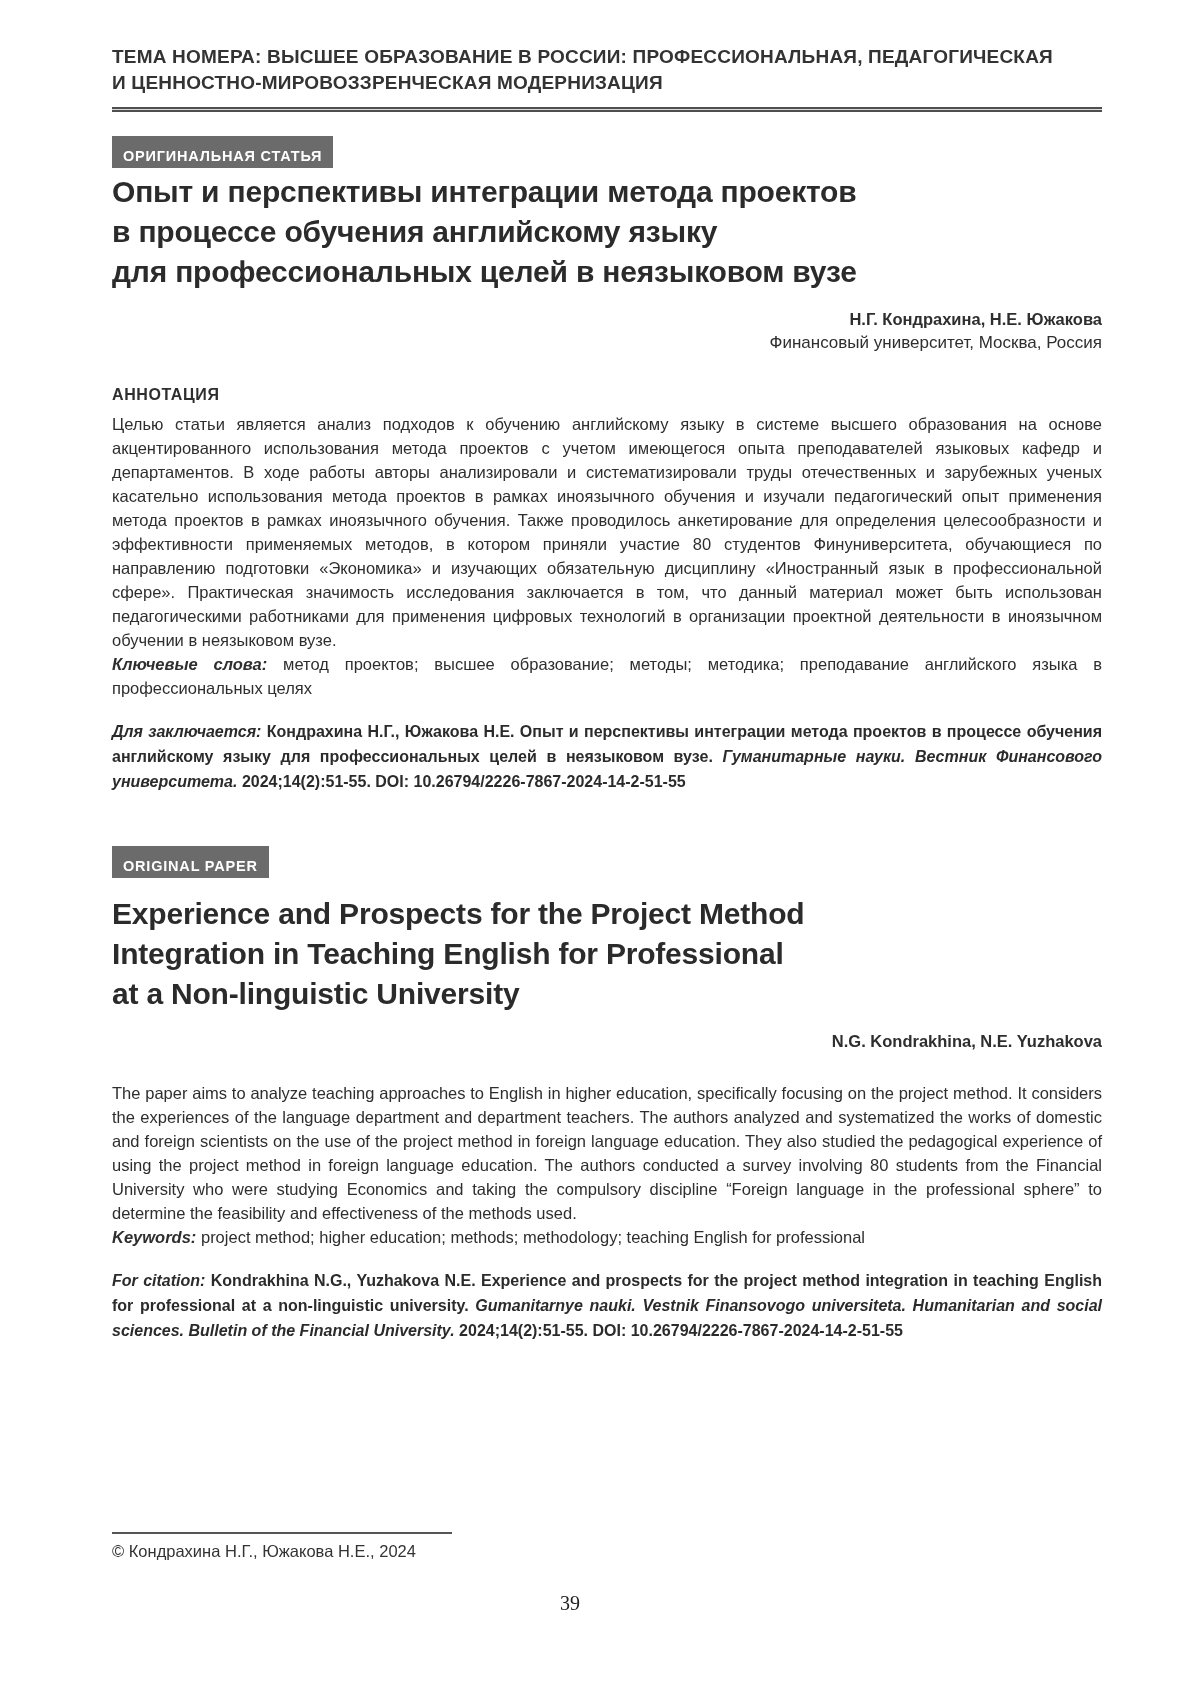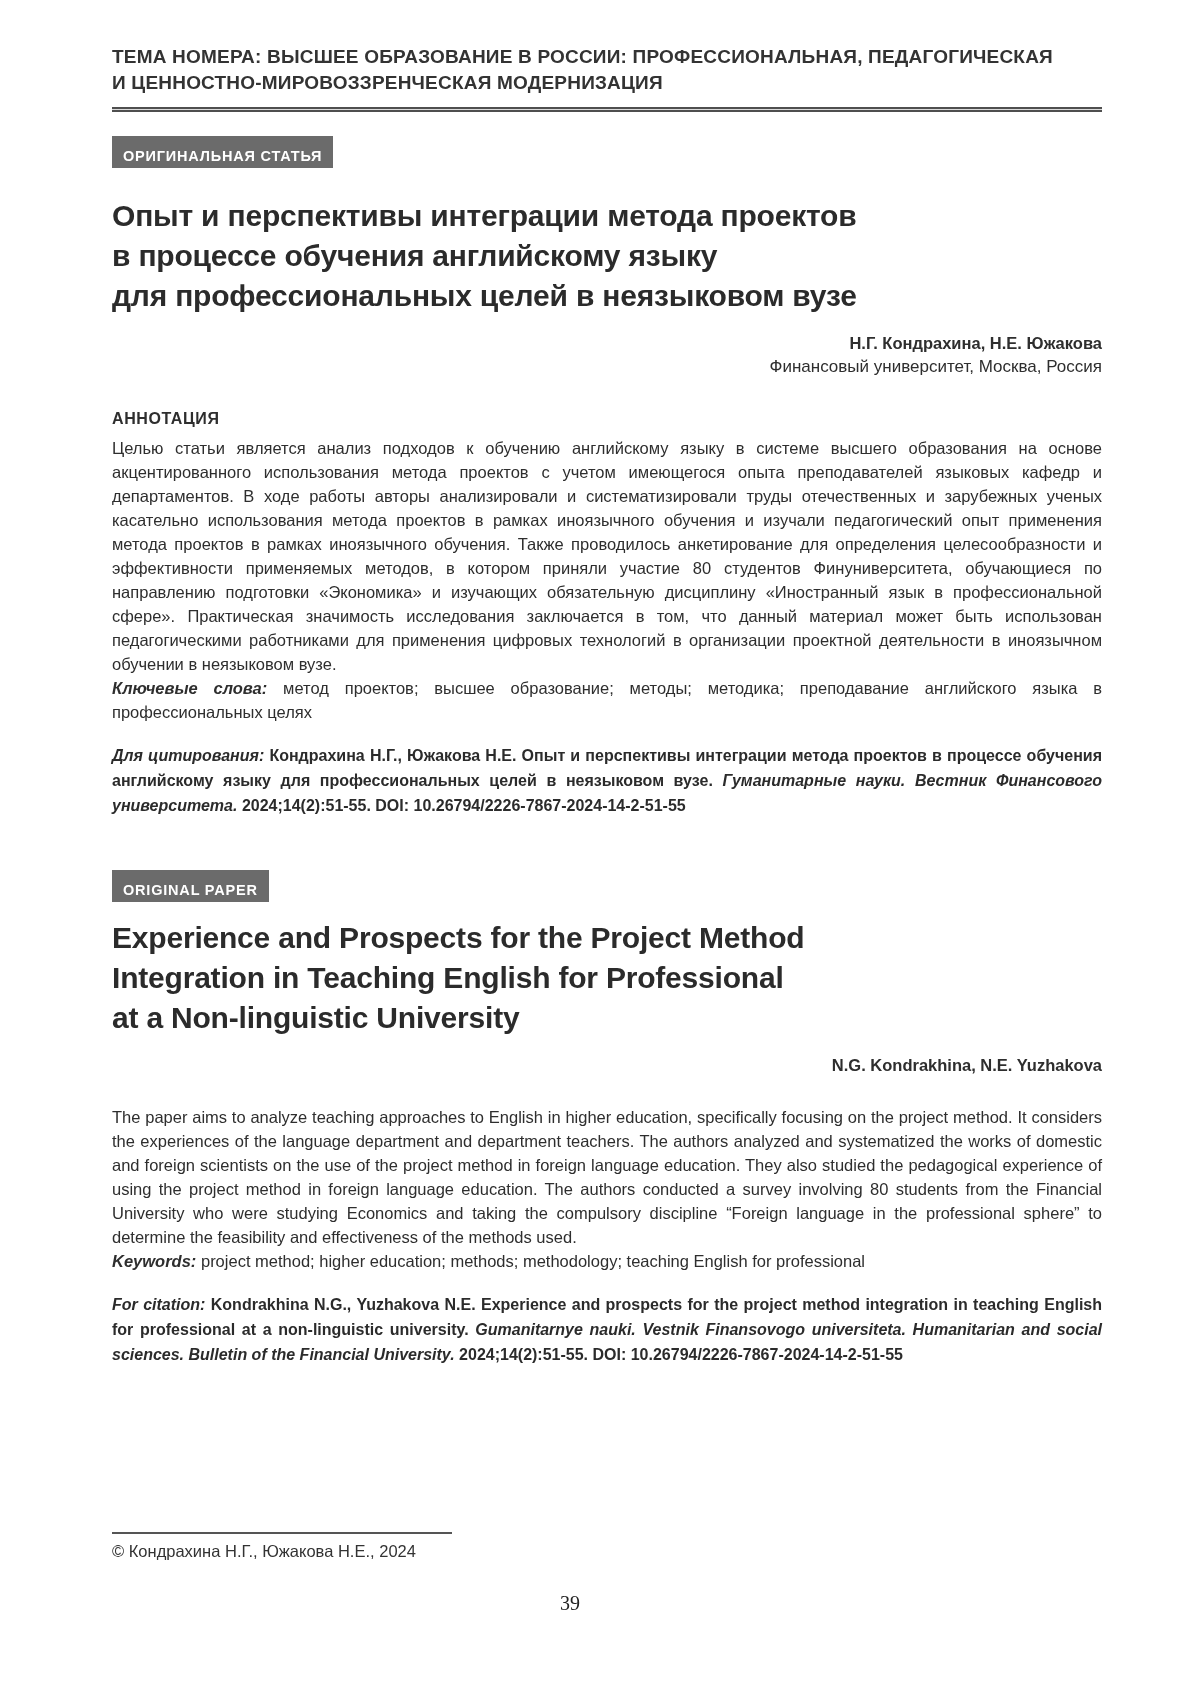--- a/index.html
+++ b/index.html
@@ -17,21 +17,21 @@
     margin-top:11px; height:1px; background:#dcdcdc;
     border-top:2px solid #4f4f4f; border-bottom:2px solid #4f4f4f;
   }
   .badge {
     display:inline-block; background:#6b6b6b; color:#ffffff; font-weight:700;
     font-size:14.5px; letter-spacing:0.8px; padding:12px 11px 4px; margin-top:24px;
   }
   .badge-en { margin-top:52px; }
   .meta { margin-top:18px; font-size:15.5px; line-height:22px; color:#333; }
   .article-title {
-    margin-top:28px; font-size:30px; line-height:40px; font-weight:700;
+    margin-top:4px; font-size:30px; line-height:40px; font-weight:700;
     color:#2b2b2b; letter-spacing:-0.2px; white-space:pre-line;
   }
   .title-en { margin-top:16px; }
   .authors { margin-top:16px; text-align:right; font-weight:700; font-size:16.5px; line-height:23px; }
   .affiliation { text-align:right; font-size:17px; line-height:23px; }
   .abstract-heading { margin-top:32px; text-align:left; font-weight:700; font-size:16px; letter-spacing:0.6px; }
   .abstract { margin-top:8px; font-size:16.5px; line-height:24px; text-align:justify; color:#2e2e2e; }
   .abstract-en { margin-top:28px; }
   .kw-label { font-weight:700; font-style:italic; }
   .citation {
@@ -71,21 +71,21 @@
 
     <div class="abstract-heading">АННОТАЦИЯ</div>
 
     <div class="abstract">
       <span>Целью статьи является анализ подходов к обучению английскому языку в системе высшего образования на основе акцентированного использования метода проектов с учетом имеющегося опыта преподавателей языковых кафедр и департаментов. В ходе работы авторы анализировали и систематизировали труды отечественных и зарубежных ученых касательно использования метода проектов в рамках иноязычного обучения и изучали педагогический опыт применения метода проектов в рамках иноязычного обучения. Также проводилось анкетирование для определения целесообразности и эффективности применяемых методов, в котором приняли участие 80 студентов Финуниверситета, обучающиеся по направлению подготовки «Экономика» и изучающих обязательную дисциплину «Иностранный язык в профессиональной сфере». Практическая значимость исследования заключается в том, что данный материал может быть использован педагогическими работниками для применения цифровых технологий в организации проектной деятельности в иноязычном обучении в неязыковом вузе.</span><br>
       <span class="kw-label">Ключевые слова:</span>
       <span>метод проектов; высшее образование; методы; методика; преподавание английского языка в профессиональных целях</span>
     </div>
 
     <div class="citation">
-      <span class="cit-label">Для цитирования:</span>
+      <span class="cit-label">Для заключается:</span>
       <span>Кондрахина Н.Г., Южакова Н.Е. Опыт и перспективы интеграции метода проектов в процессе обучения английскому языку для профессиональных целей в неязыковом вузе.</span>
       <span class="cit-journal">Гуманитарные науки. Вестник Финансового университета.</span>
       <span>2024;14(2):51-55.  DOI: 10.26794/2226-7867-2024-14-2-51-55</span>
     </div>
 
     <div>
       <span class="badge badge-en">ORIGINAL PAPER</span>
     </div>
 
     <h1 class="article-title title-en" style="margin-bottom:0;">Experience and Prospects for the Project Method

